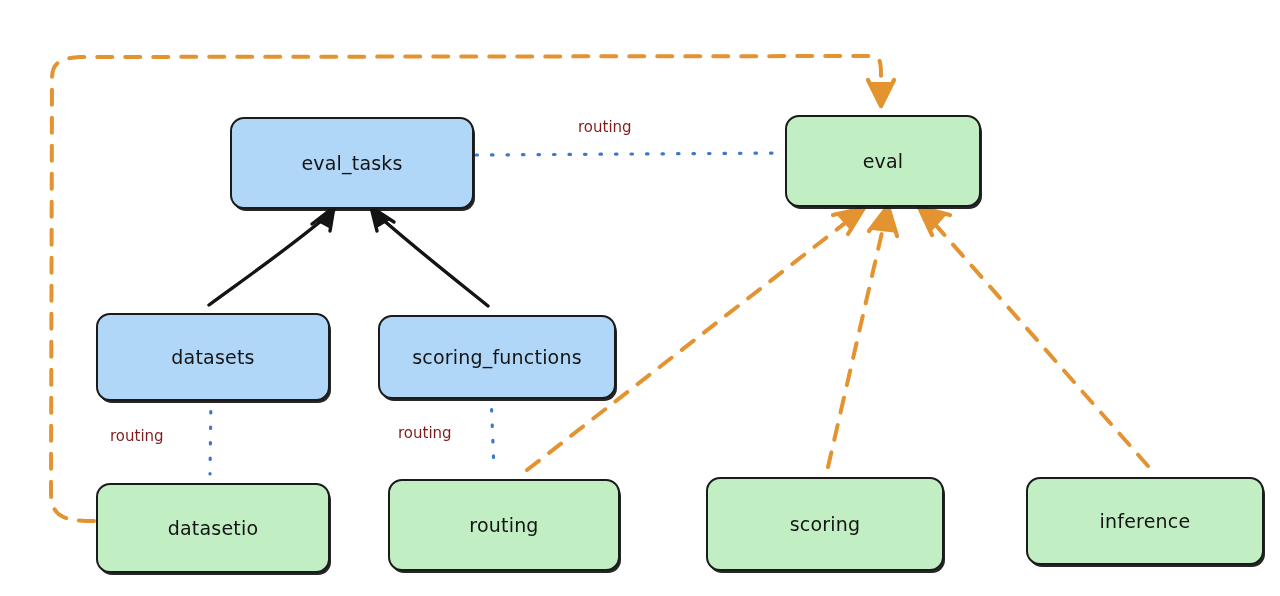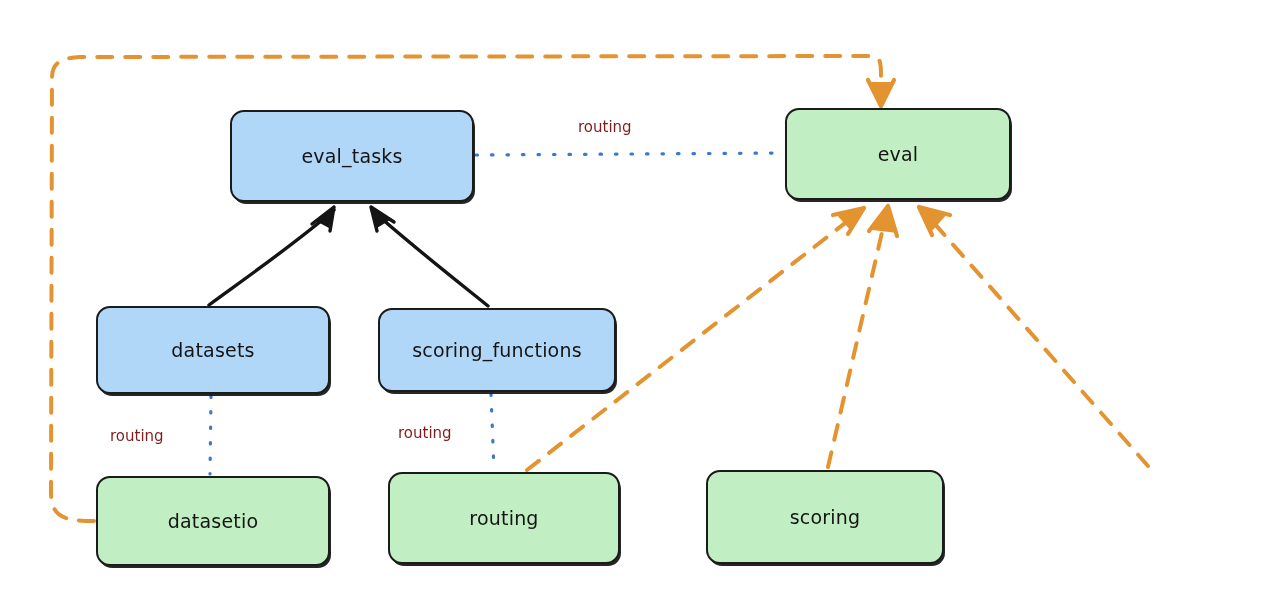--- a/index.html
+++ b/index.html
@@ -31,20 +31,21 @@
     border-radius: 14px;
     display: flex;
     align-items: center;
     justify-content: center;
     text-align: center;
     color: #141414;
     font-size: 19px;
     letter-spacing: 0.2px;
     font-family: "DejaVu Sans", sans-serif;
     box-shadow: 2px 3px 0 -1px rgba(20,20,20,0.92);
+    margin-top: 7px;
   }
   .node.blue  { background: #b0d7f8; }
   .node.green { background: #c1eec2; }
 
   .edge-label {
     position: absolute;
     color: #7f1d1d;
     font-size: 15px;
     font-family: "DejaVu Sans", sans-serif;
     white-space: nowrap;
@@ -103,36 +104,39 @@
     <g>
       <path d="M 1148,466 L 926,214" fill="none" stroke="#e39330" stroke-width="4" stroke-linecap="round" stroke-dasharray="15 13"></path>
       <path d="M 919,207 L 950,215 M 919,207 L 932,235" fill="none" stroke="#e39330" stroke-width="4.2" stroke-linecap="round"></path>
       <path d="M 917,206 L 948,213 L 932,231 Z" fill="#e39330"></path>
     </g>
   </svg>
 
   <div class="node blue" style="left: 230px; top: 110px; width: 244px; height: 92px;">
       <span>eval_tasks</span>
     </div>
-  <div class="node green" style="left: 785px; top: 108px; width: 226px; height: 92px;">
+  <div class="node green" style="left: 785px; top: 108px; width: 196px; height: 92px;">
       <span>eval</span>
     </div>
   <div class="node blue" style="left: 378px; top: 308px; width: 238px; height: 84px;">
       <span>scoring_functions</span>
     </div>
   <div class="node blue" style="left: 96px; top: 306px; width: 234px; height: 88px;">
       <span>datasets</span>
     </div>
   <div class="node green" style="left: 96px; top: 476px; width: 234px; height: 90px;">
       <span>datasetio</span>
     </div>
   <div class="node green" style="left: 388px; top: 472px; width: 232px; height: 92px;">
       <span>routing</span>
     </div>
   <div class="node green" style="left: 706px; top: 470px; width: 238px; height: 94px;">
       <span>scoring</span>
     </div>
+  <div class="node green" style="left: 1026px; top: 470px; width: 238px; height: 88px;">
+      <span>inference</span>
+    </div>
 
   <div class="edge-label" style="left: 578px; top: 118px;">routing</div>
   <div class="edge-label" style="left: 110px; top: 427px;">routing</div>
   <div class="edge-label" style="left: 398px; top: 424px;">routing</div>
 
 </div>
 
 </body></html>

